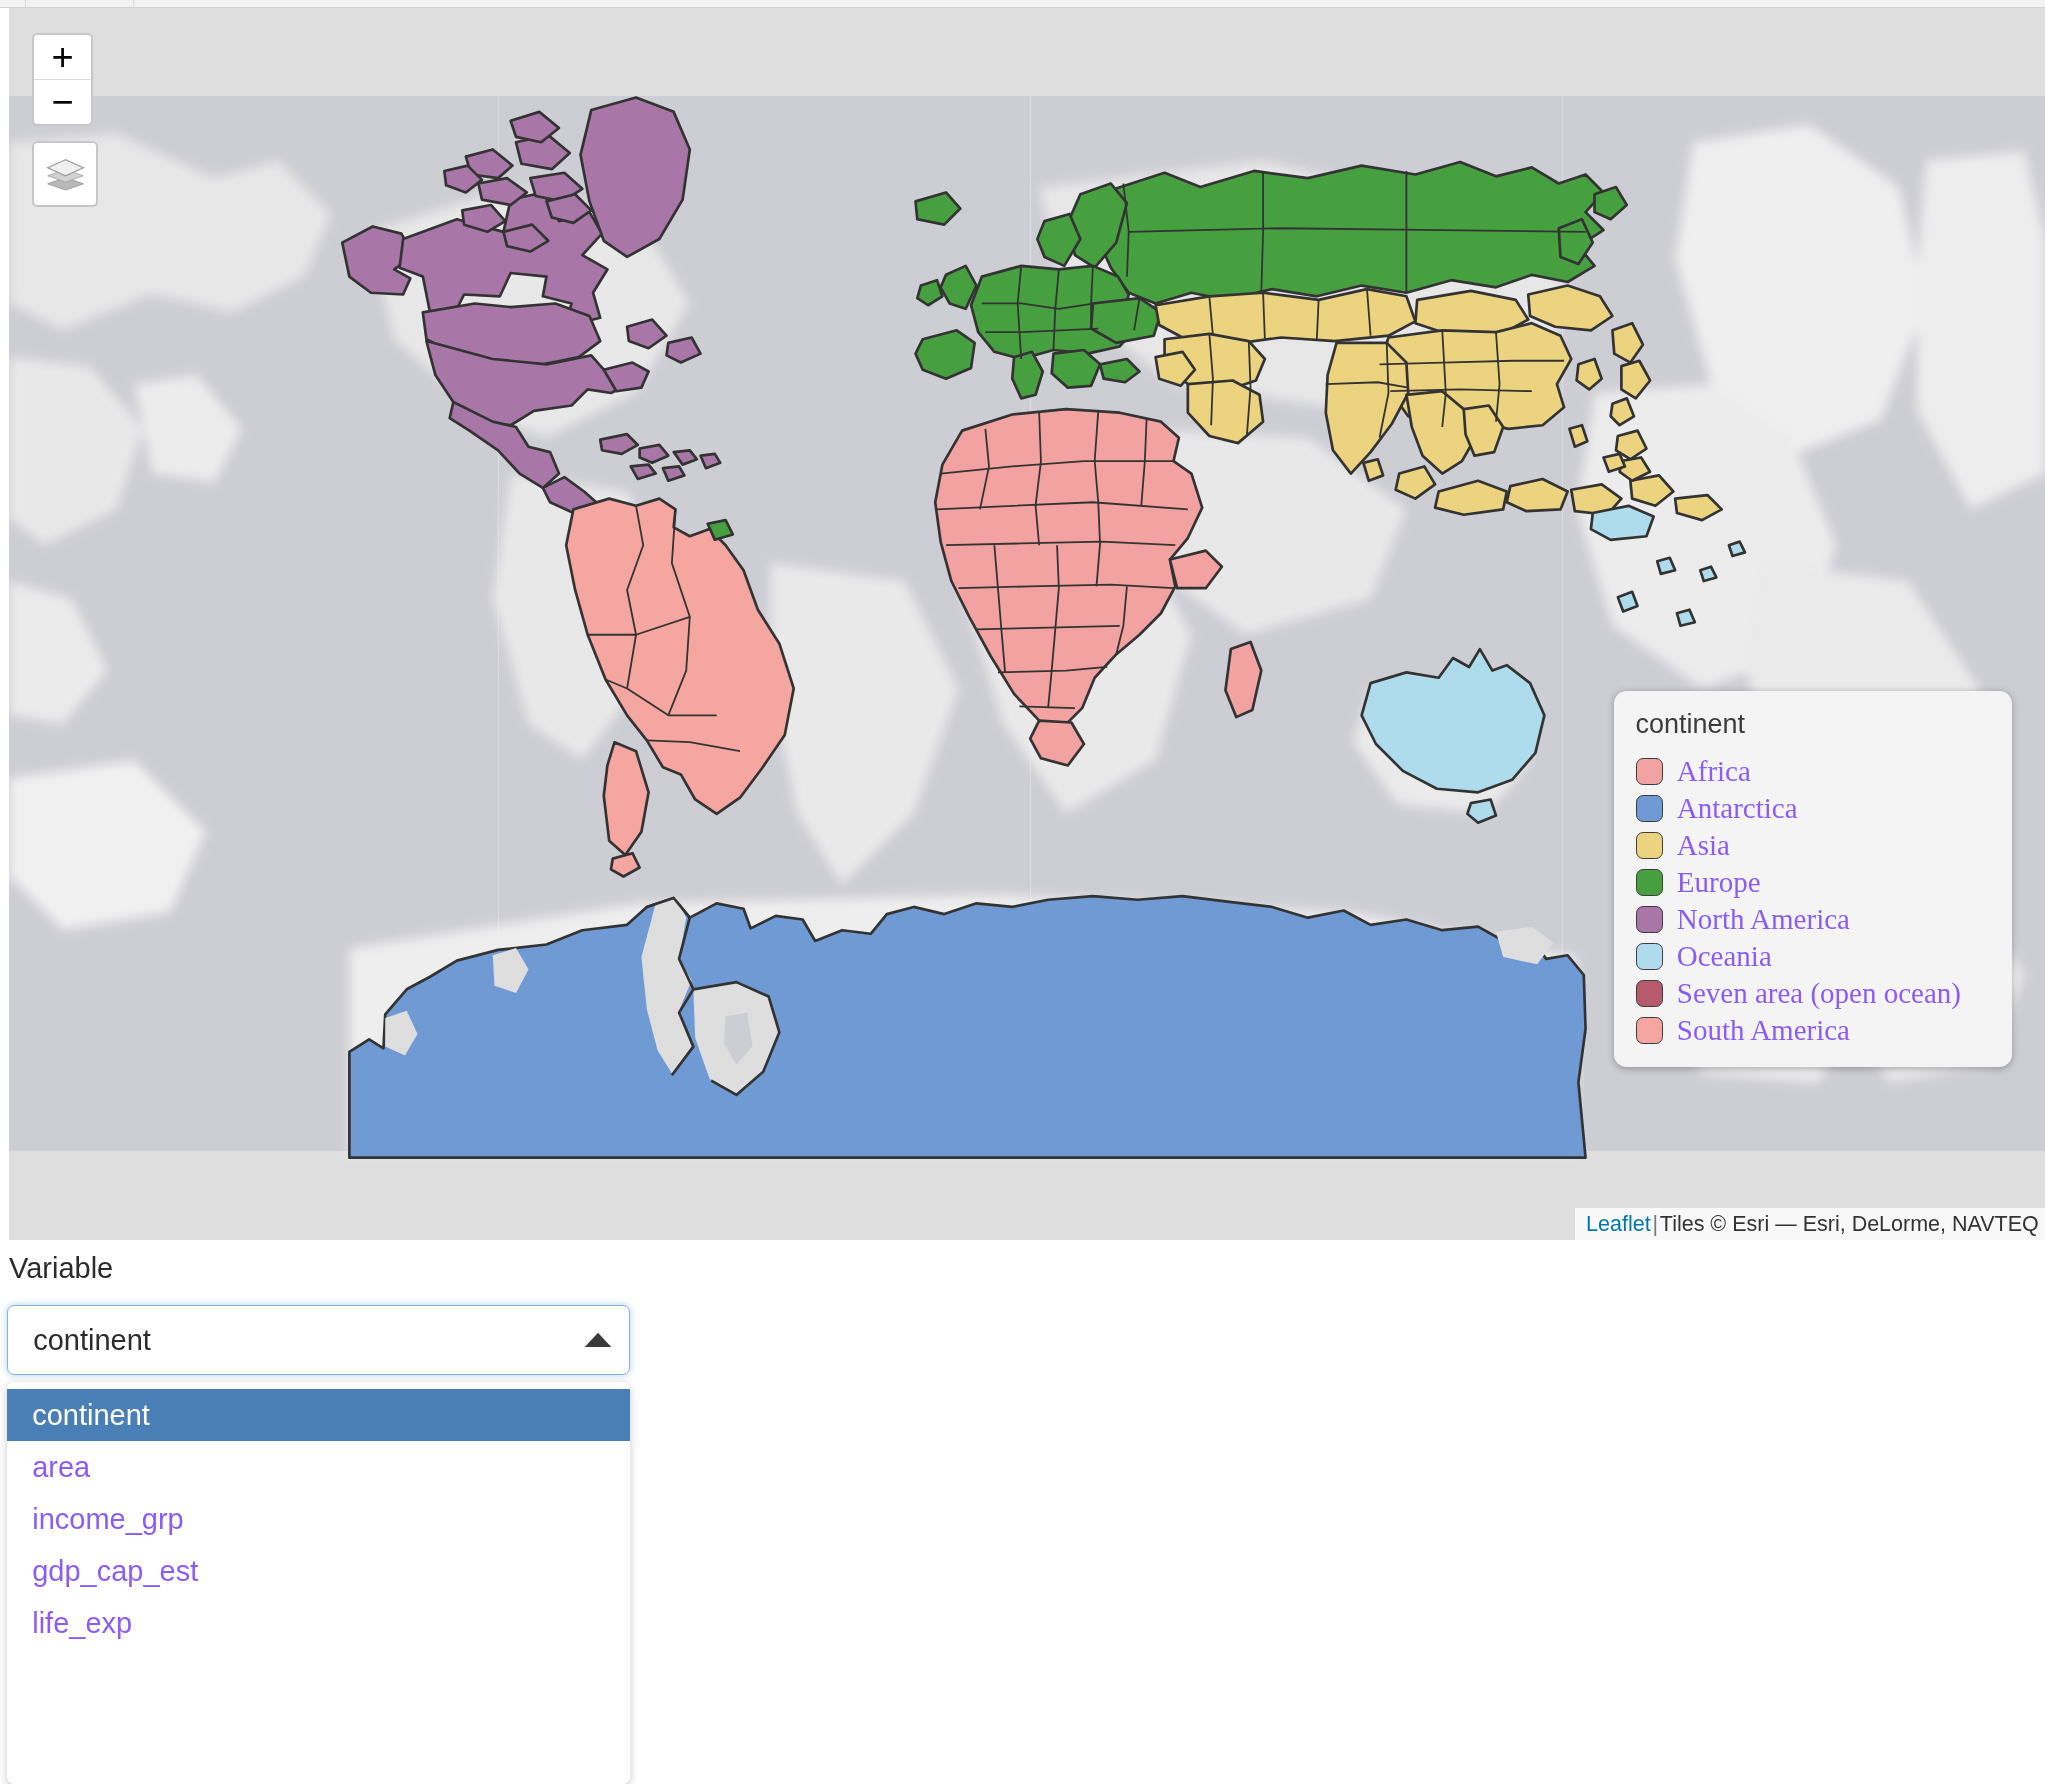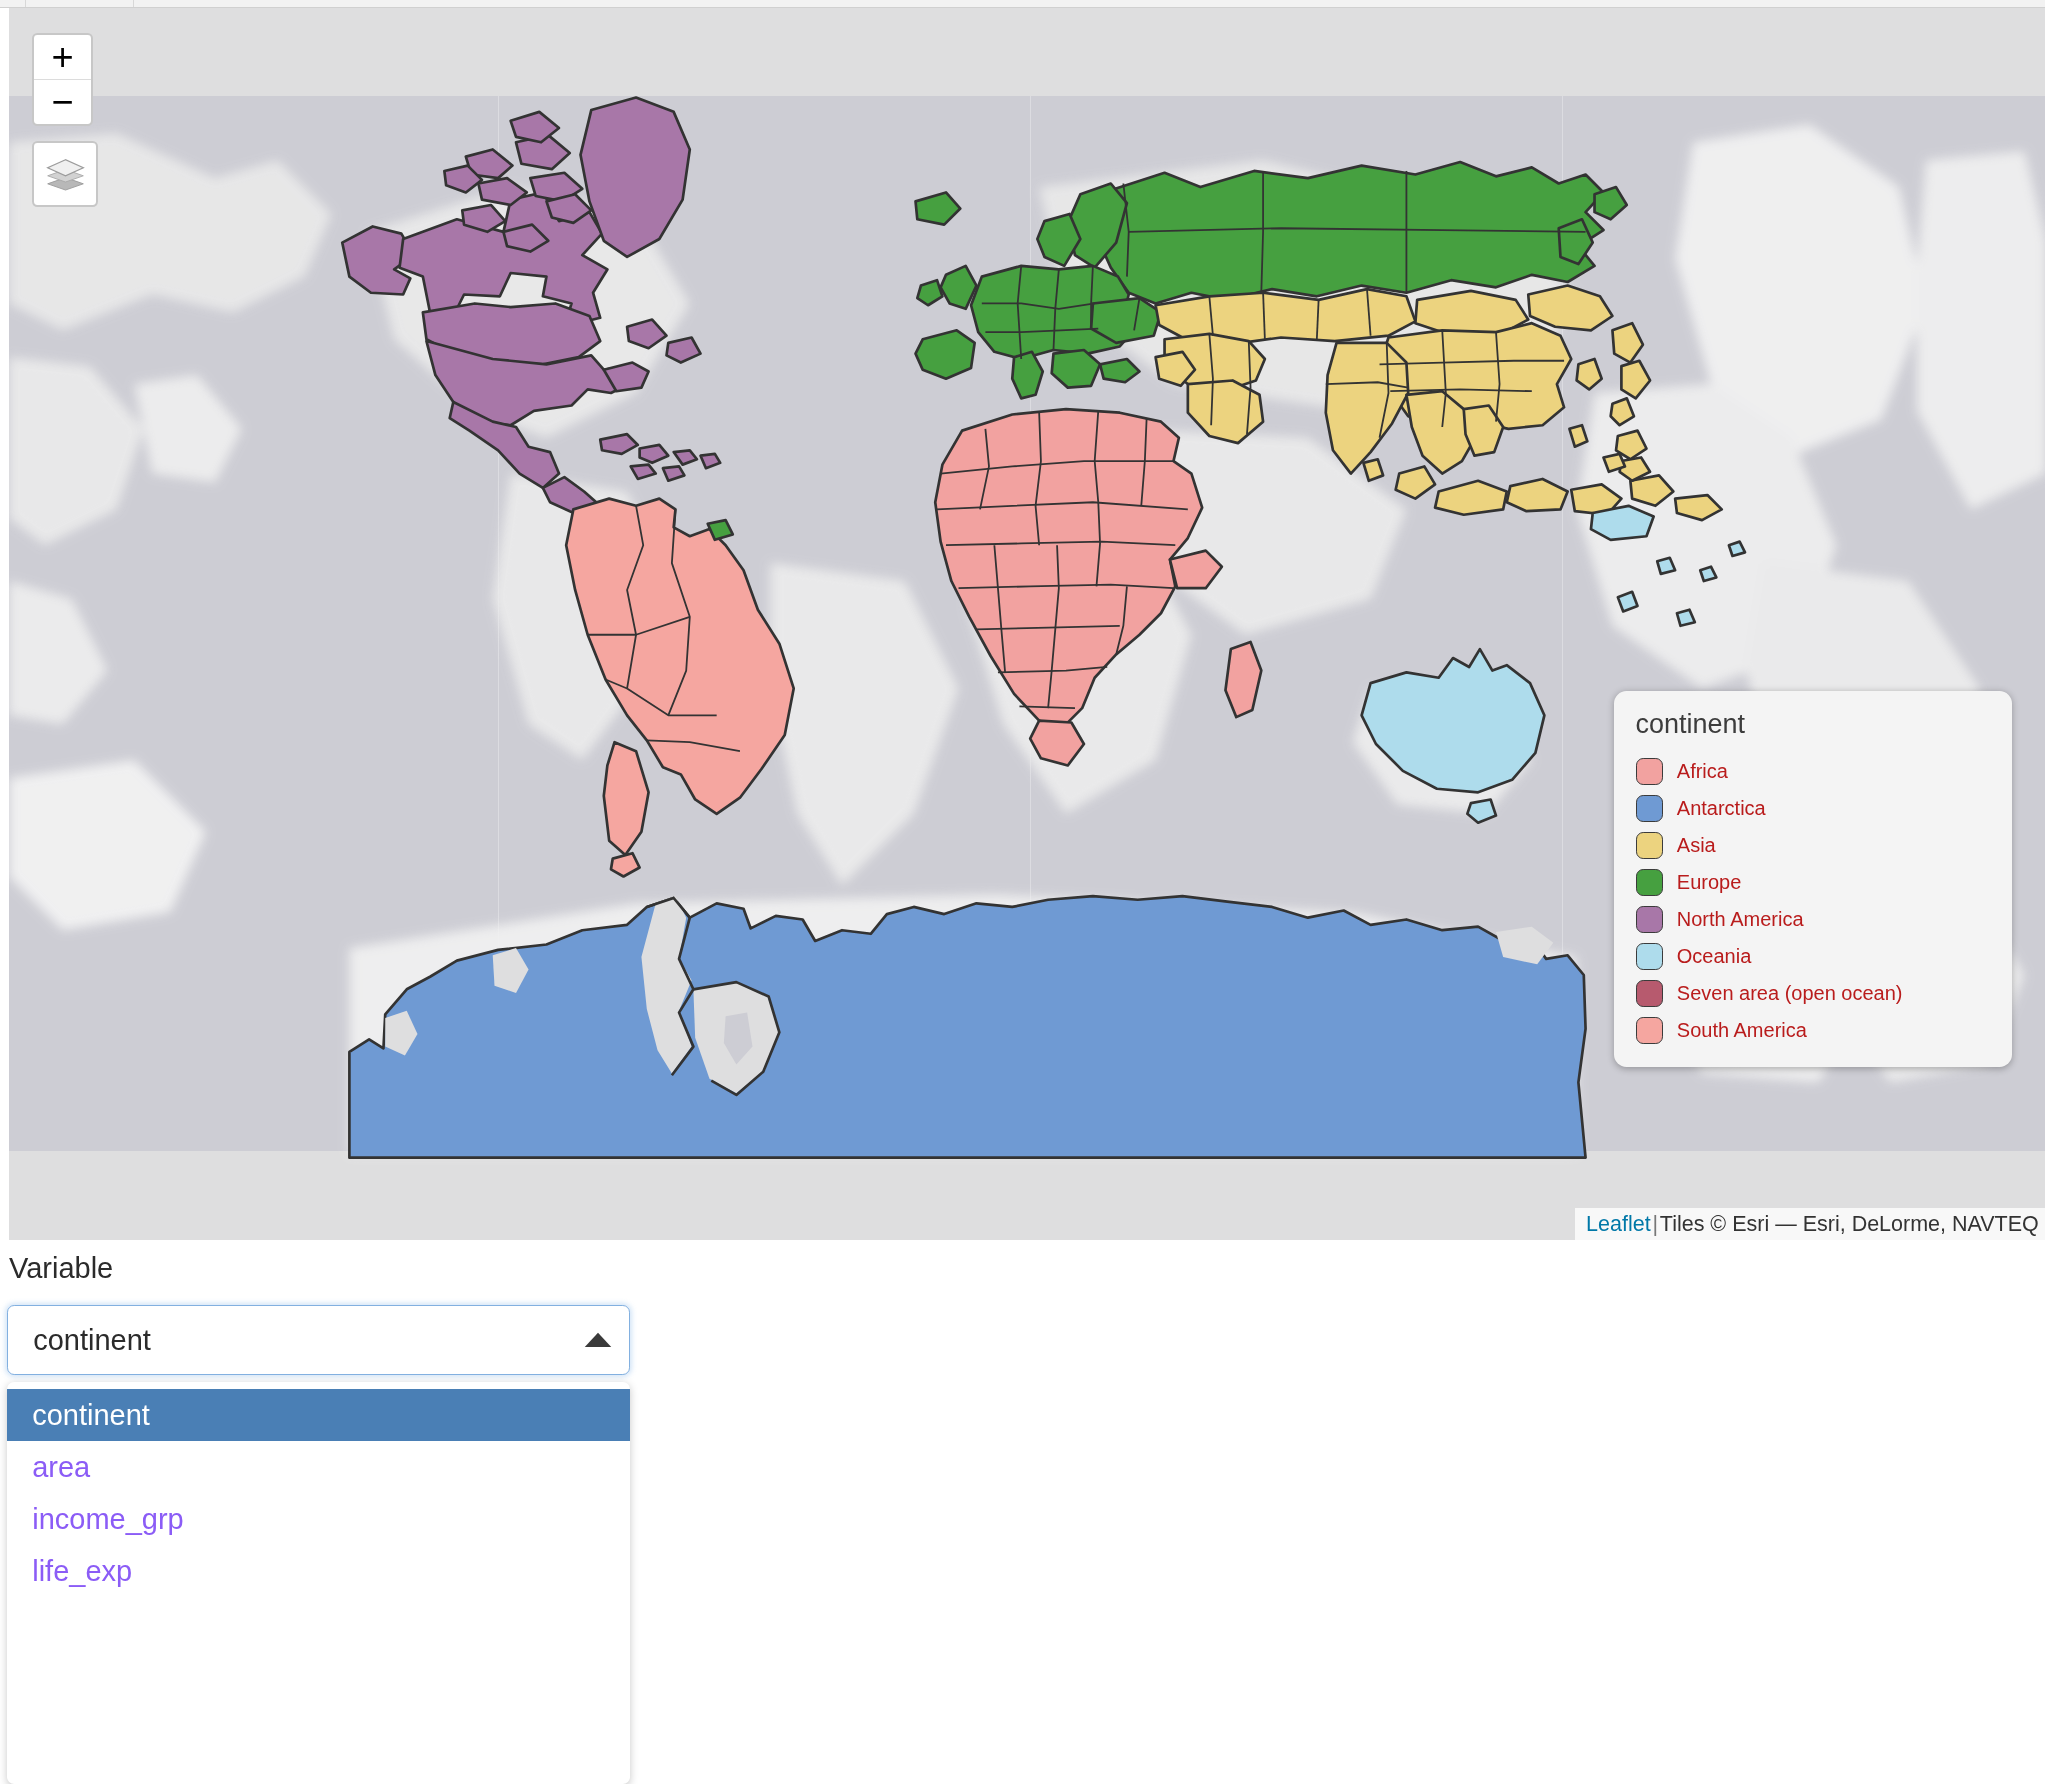--- a/index.html
+++ b/index.html
@@ -92,22 +92,22 @@
   }
   .legend-swatch {
     width: 27px; height: 27px;
     border: 1.8px solid #3b3b3b;
     border-radius: 7.2px;
     box-sizing: border-box;
     flex: 0 0 auto;
     margin-right: 14.3px;
   }
   .legend-label {
-    font-size: 20px; color: #b91c1c; white-space: nowrap;
-    font-family: Liberation Sans, sans-serif;
+    font-size: 29px; color: #8b5cf6; white-space: nowrap;
+    font-family: Liberation Serif, serif;
   }
 
   
   #attribution {
     position: absolute; right: 0; bottom: 0;
     height: 32px; line-height: 32px;
     background: rgba(255,255,255,0.78);
     padding: 0 7.2px 0 10.7px;
     font-size: 21.5px; color: #333;
     font-family: "Liberation Sans", sans-serif;
@@ -534,16 +534,17 @@
         <polygon points="17,3 32,19 2,19" fill="#3a3a3a"></polygon>
       </svg>
   </div>
 </div>
 
 <div id="dropdown">
   <div id="dropdown-options">
       <div class="dd-option selected">continent</div>
       <div class="dd-option">area</div>
       <div class="dd-option">income_grp</div>
+      <div class="dd-option">gdp_cap_est</div>
       <div class="dd-option">life_exp</div>
     </div>
 </div>
 
 
 </body></html>

